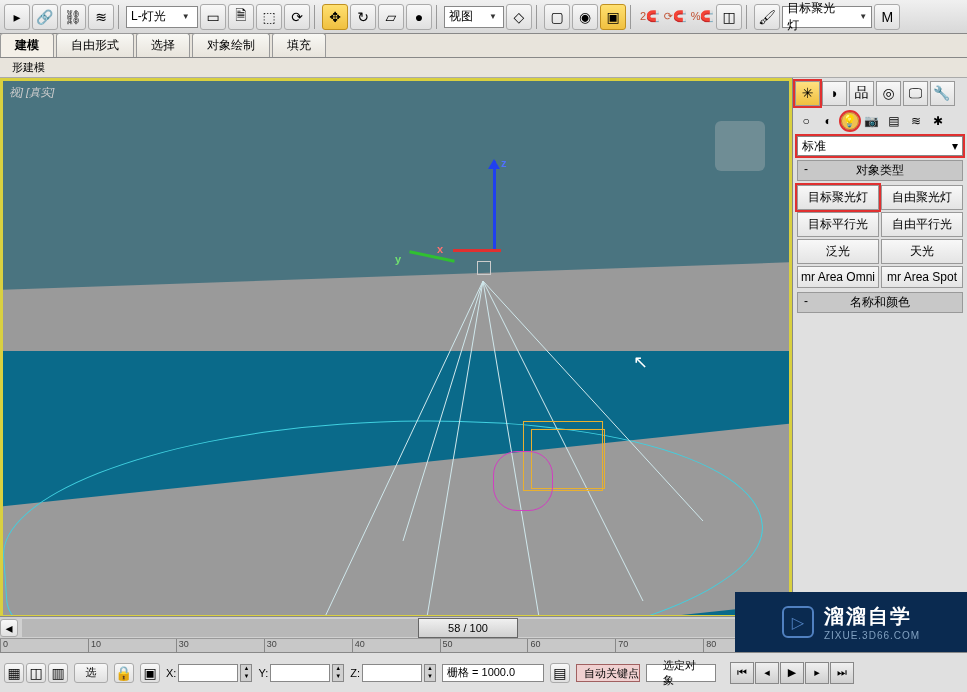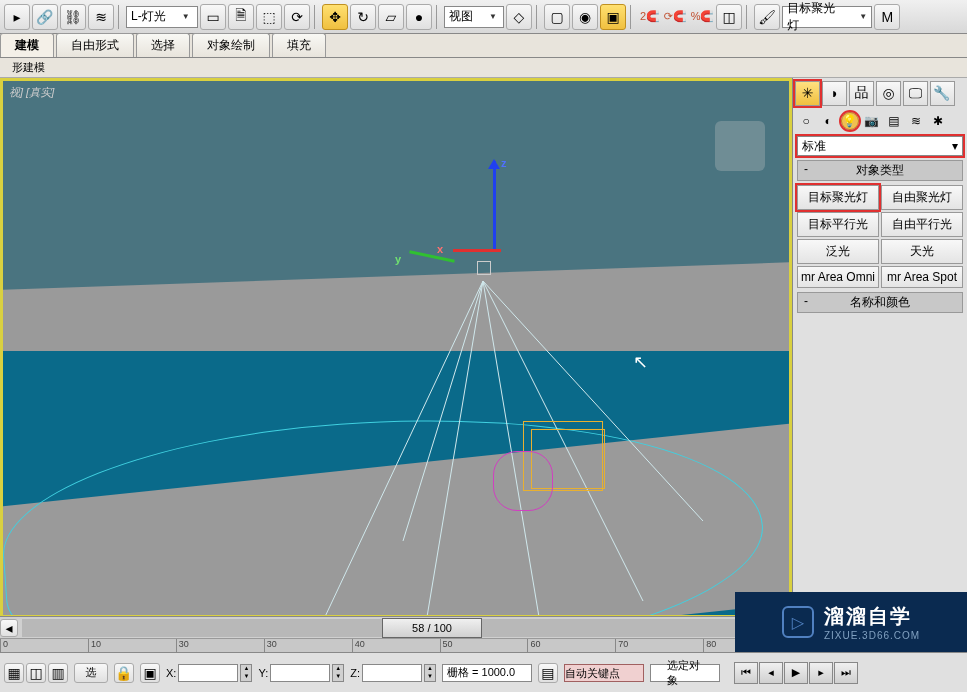--- a/index.html
+++ b/index.html
@@ -68,33 +68,33 @@
 .auto-grid input { vertical-align: middle; }
 .light-grid { display: grid; grid-template-columns: 1fr 1fr; gap: 2px; }
 .light-btn { background: linear-gradient(#f8f8f8,#e4e4e4); border: 1px solid #999; font-size: 12px; text-align: center; padding: 3px 2px; cursor: pointer; }
 .name-input { display: flex; margin: 4px 0; }
 .name-input input { flex: 1; height: 20px; border: 1px solid #888; background: #fff; font-size: 11px; padding: 0 4px; }
 .name-input .color-swatch { width: 22px; height: 20px; background: #c0c0bc; border: 1px solid #888; border-left: none; cursor: pointer; }
 
 
 .timeline { position: absolute; top: 616px; left: 0; right: 0; height: 22px; background: #d0d0d0; border-top: 1px solid #888; display: flex; align-items: center; }
 .time-slider { flex: 1; position: relative; height: 18px; background: #b8b8b8; margin: 0 4px; }
-.time-thumb { position: absolute; left: 360px; top: -1px; width: 100px; height: 20px; background: linear-gradient(#f0f0f0,#d0d0d0); border: 1px solid #666; text-align: center; font-size: 11px; line-height: 18px; cursor: pointer; }
+.time-thumb { position: absolute; left: 396px; top: -1px; width: 100px; height: 20px; background: linear-gradient(#f0f0f0,#d0d0d0); border: 1px solid #666; text-align: center; font-size: 11px; line-height: 18px; cursor: pointer; }
 .time-ruler { position: absolute; top: 638px; left: 0; right: 0; height: 14px; background: #c8c8c8; border-top: 1px solid #999; display: flex; font-size: 9px; color: #444; }
 .ruler-mark { flex: 1; border-left: 1px solid #888; padding-left: 2px; }
 
 
 .status-bar { position: absolute; bottom: 0; left: 0; right: 0; height: 40px; background: #e0e0e0; border-top: 1px solid #888; display: flex; align-items: center; padding: 0 4px; gap: 6px; font-size: 11px; }
 .status-group { display: flex; align-items: center; gap: 2px; }
 .coord-field { display: flex; align-items: center; gap: 2px; }
 .coord-field input { width: 60px; height: 18px; border: 1px solid #888; background: #fff; padding: 0 2px; font-size: 11px; }
 .coord-field .spin { width: 12px; height: 18px; background: #d0d0d0; border: 1px solid #888; display: flex; flex-direction: column; font-size: 6px; }
 .coord-field .spin span { flex: 1; text-align: center; cursor: pointer; }
-.grid-field { width: 90px; height: 18px; border: 1px solid #888; background: #fff; padding: 0 4px; display: flex; align-items: center; }
-.auto-key { width: 80px; height: 18px; border: 1px solid #a06060; background: #f0d0d0; text-align: left; line-height: 16px; cursor: pointer; }
+.grid-field { width: 102px; height: 18px; border: 1px solid #888; background: #fff; padding: 0 4px; display: flex; align-items: center; }
+.auto-key { width: 64px; height: 18px; border: 1px solid #a06060; background: #f0d0d0; text-align: right; line-height: 16px; cursor: pointer; }
 .sel-obj { width: 70px; height: 18px; border: 1px solid #888; background: #fff; padding: 0 16px; display: flex; align-items: center; }
 .play-ctrl { display: flex; gap: 1px; margin-left: 8px; }
 .play-btn { width: 24px; height: 22px; border: 1px solid #888; background: linear-gradient(#f0f0f0,#d0d0d0); font-size: 11px; cursor: pointer; display: flex; align-items: center; justify-content: center; }
 
 
 .watermark { position: absolute; right: 0; bottom: 40px; width: 232px; height: 60px; background: #0a2a50; color: #fff; display: flex; align-items: center; justify-content: center; gap: 10px; z-index: 200; }
 .watermark .play-ico { width: 32px; height: 32px; border: 2px solid #5080c0; border-radius: 6px; display: flex; align-items: center; justify-content: center; font-size: 16px; color: #5080c0; }
 .watermark .txt { display: flex; flex-direction: column; }
 .watermark .big { font-size: 20px; font-weight: bold; letter-spacing: 2px; }
 .watermark .sm { font-size: 10px; color: #80a0c0; letter-spacing: 1px; }

